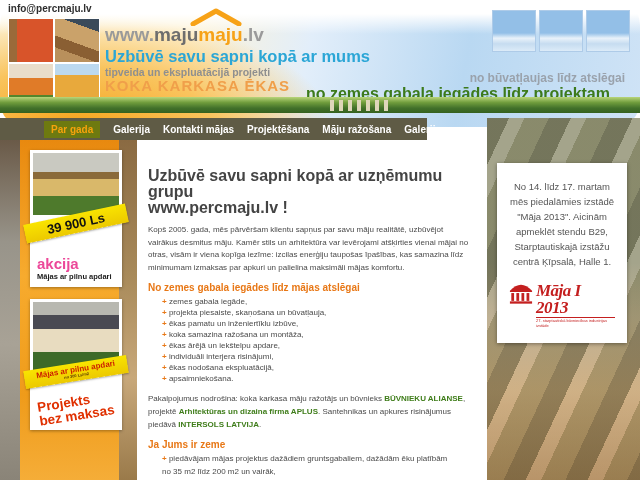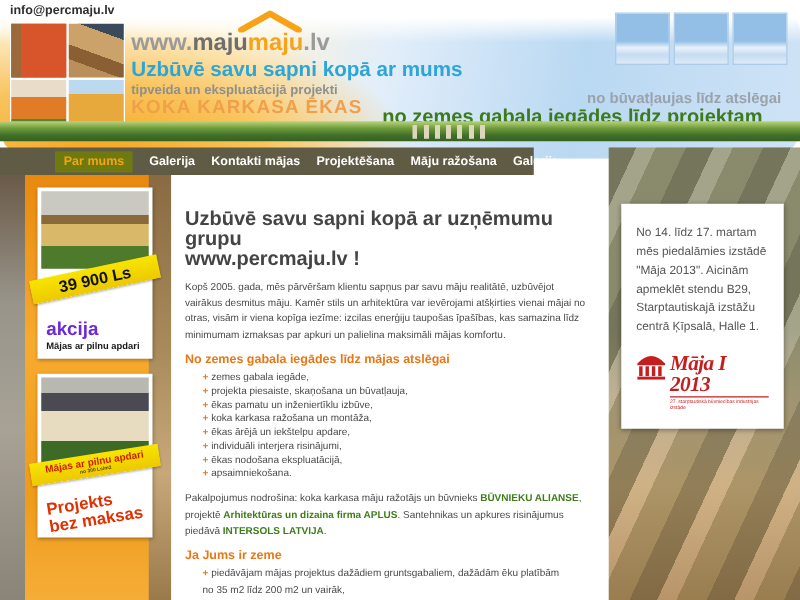--- a/index.html
+++ b/index.html
@@ -56,21 +56,21 @@
         box-shadow:0 1px 3px rgba(0,0,0,.35);}
   .card1{top:10px;height:137px;}
   .card2{top:159px;height:131px;}
   .card-photo1{width:86px;height:62px;
     background:linear-gradient(180deg,#c9c9c1 0 30%,#8a6a3a 30% 42%,#d9b86a 42% 70%,#4e7a2c 70%);}
   .card-photo2{width:86px;height:70px;
     background:linear-gradient(180deg,#b8b8b0 0 18%,#4a4a52 18% 38%,#e8dcc0 38% 72%,#3e6a28 72%);}
   .banner1{position:absolute;left:-6px;top:64px;width:104px;transform:rotate(-12deg);
     background:linear-gradient(180deg,#f9e400,#ecc900);text-align:center;padding:2px 0;
     font-size:13px;font-weight:bold;color:#111;box-shadow:0 1px 2px rgba(0,0,0,.3);}
-  .akcija{position:absolute;left:7px;top:105px;font-size:15px;font-weight:bold;color:#6d28d9;}
+  .akcija{position:absolute;left:7px;top:105px;font-size:15px;font-weight:bold;color:#ec4899;}
   .card-note{position:absolute;left:7px;top:122px;font-size:7.5px;font-weight:bold;color:#1a1a1a;}
   .banner2{position:absolute;left:-6px;top:64px;width:104px;transform:rotate(-9deg);
     background:linear-gradient(180deg,#f9e400,#ecc900);text-align:center;padding:2px 0 3px;
     box-shadow:0 1px 2px rgba(0,0,0,.3);}
   .banner2 .b2-main{font-size:8px;font-weight:bold;color:#cc1f00;}
   .banner2 .b2-sub{font-size:4px;font-weight:bold;color:#5a3a00;line-height:4px;}
   .offer{position:absolute;left:8px;top:96px;transform:rotate(-9deg);
     font-size:13.5px;font-weight:bold;color:#e03000;line-height:14px;}
 
   
@@ -85,21 +85,21 @@
   .glink{color:#3f7d1a;font-weight:bold;cursor:pointer;}
   .list2{line-height:12.5px !important;}
 
   
   .sidebar{position:absolute;left:487px;top:118px;width:153px;height:362px;
     background:
       repeating-linear-gradient(115deg,rgba(55,58,35,.38) 0 20px,rgba(255,255,255,.10) 20px 34px,rgba(95,98,60,.28) 34px 56px),
       linear-gradient(180deg,#9a9a7e 0 40%,#b8a888 55%,#caa878 75%,#b08858);}
   .notice{position:absolute;left:10px;top:45px;width:130px;height:180px;background:#fff;
     padding:16px 12px 10px;box-shadow:0 1px 4px rgba(0,0,0,.4);}
-  .notice-text{font-size:9.5px;line-height:15px;color:#555;}
+  .notice-text{font-size:9.5px;line-height:15px;color:#555;text-align:center;}
   .expo{display:flex;align-items:flex-start;gap:3px;margin-top:13px;cursor:pointer;}
   .expo-name{font-size:17px;font-weight:bold;color:#c41f1f;line-height:17px;letter-spacing:-0.5px;
     font-family:Liberation Serif, serif;font-style:italic;}
   .expo-sub{font-size:4px;color:#c41f1f;line-height:5px;border-top:1px solid #c41f1f;margin-top:1px;}
 </style>
 </head>
 <body>
 
 <div id="frame">
 
@@ -134,21 +134,21 @@
       <div class="sky"></div>
     </div>
 
     <div class="slogan-gray">no būvatļaujas līdz atslēgai</div>
     <div class="slogan-green">no zemes gabala iegādes līdz projektam</div>
     <div class="grass"></div>
     <div class="fence"></div>
   </div>
 
   <div class="nav">
-    <div class="nav-item first active">Par mums</div>
+    <div class="nav-item first active">Par gada</div>
     <div class="nav-item">Galerija</div>
     <div class="nav-item">Kontakti mājas</div>
     <div class="nav-item">Projektēšana</div>
     <div class="nav-item">Māju ražošana</div>
     <div class="nav-item">Galerija</div>
   </div>
 
   <div class="leftcol">
     <div class="stripe-l"></div>
     <div class="stripe-r"></div>
@@ -179,21 +179,21 @@
         <span>Uzbūvē savu sapni kopā ar uzņēmumu grupu</span><br>
         <span>www.percmaju.lv !</span>
       </h1>
       <p>Kopš 2005. gada, mēs pārvēršam klientu sapņus par savu māju realitātē, uzbūvējot vairākus desmitus māju. Kamēr stils un arhitektūra var ievērojami atšķirties vienai mājai no otras, visām ir viena kopīga iezīme: izcilas enerģiju taupošas īpašības, kas samazina līdz minimumam izmaksas par apkuri un palielina maksimāli mājas komfortu.</p>
 
       <h2>No zemes gabala iegādes līdz mājas atslēgai</h2>
       <ul>
         <li>zemes gabala iegāde,</li>
         <li>projekta piesaiste, skaņošana un būvatļauja,</li>
         <li>ēkas pamatu un inženiertīklu izbūve,</li>
-        <li>koka karkasa ražošana un montāža,</li>
+        <li>koka samazina ražošana un montāža,</li>
         <li>ēkas ārējā un iekštelpu apdare,</li>
         <li>individuāli interjera risinājumi,</li>
         <li>ēkas nodošana ekspluatācijā,</li>
         <li>apsaimniekošana.</li>
       </ul>
 
       <p class="services"><span>Pakalpojumus nodrošina: koka karkasa māju ražotājs un būvnieks </span><span class="glink">BŪVNIEKU ALIANSE</span><span>, projektē </span><span class="glink">Arhitektūras un dizaina firma APLUS</span><span>. Santehnikas un apkures risinājumus piedāvā </span><span class="glink">INTERSOLS LATVIJA</span><span>.</span></p>
 
       <h2>Ja Jums ir zeme</h2>
       <ul class="list2">

